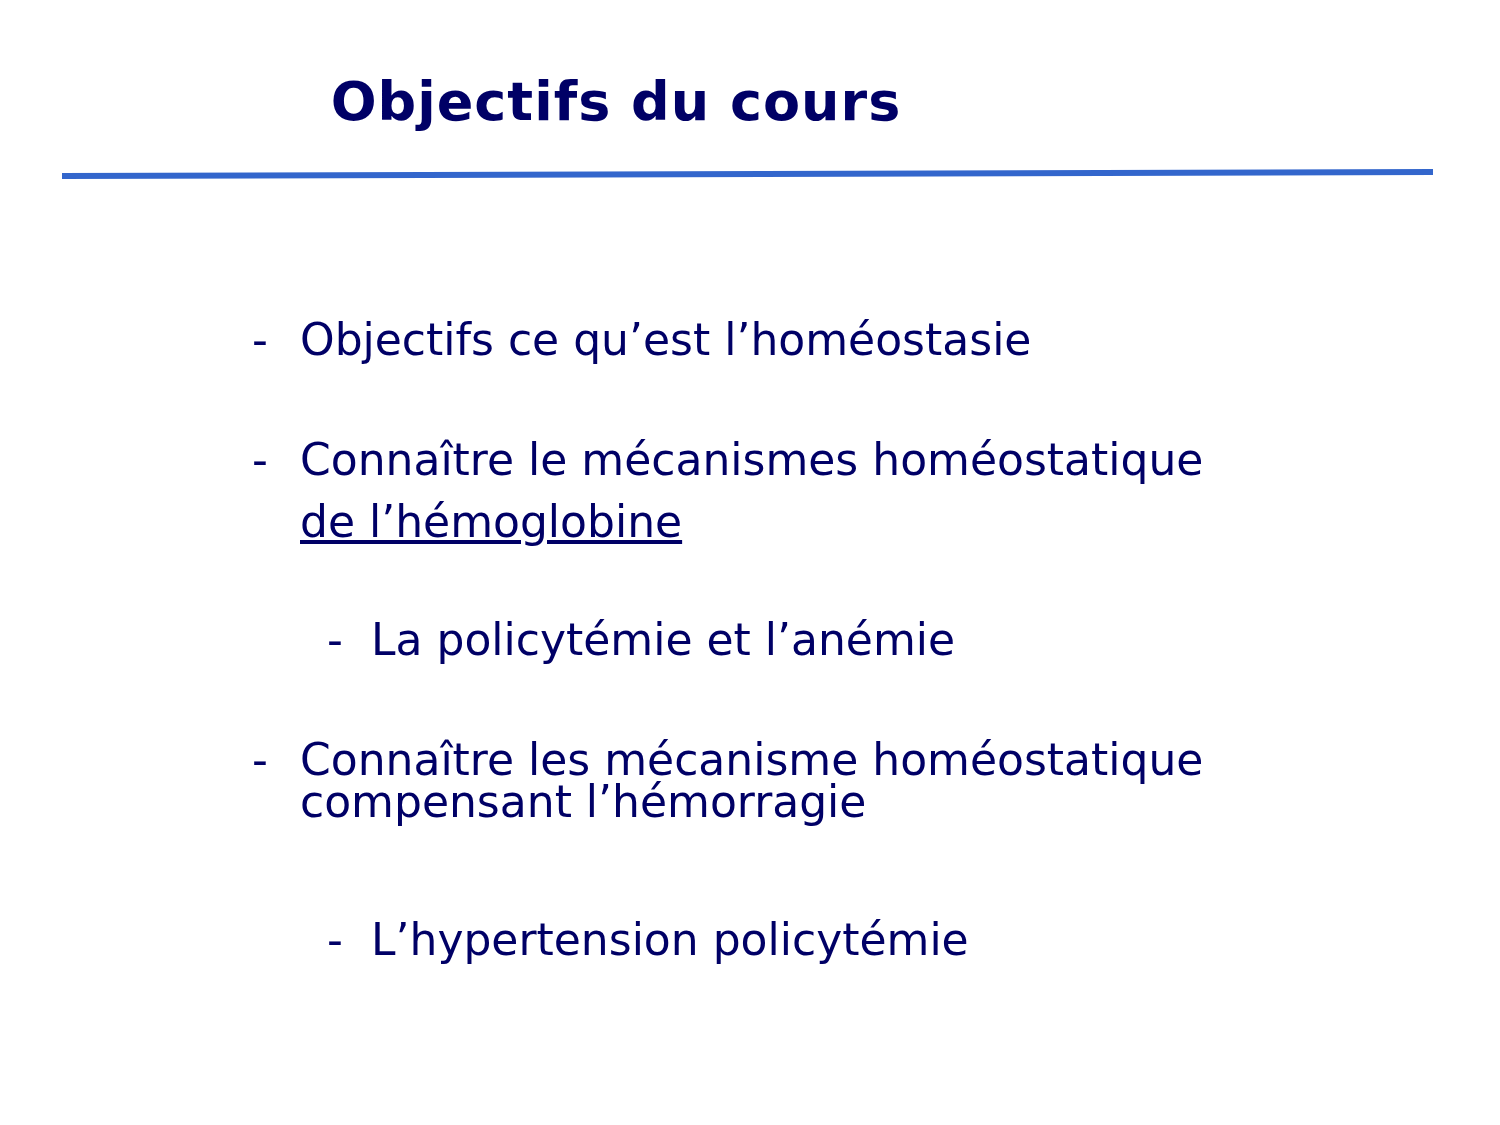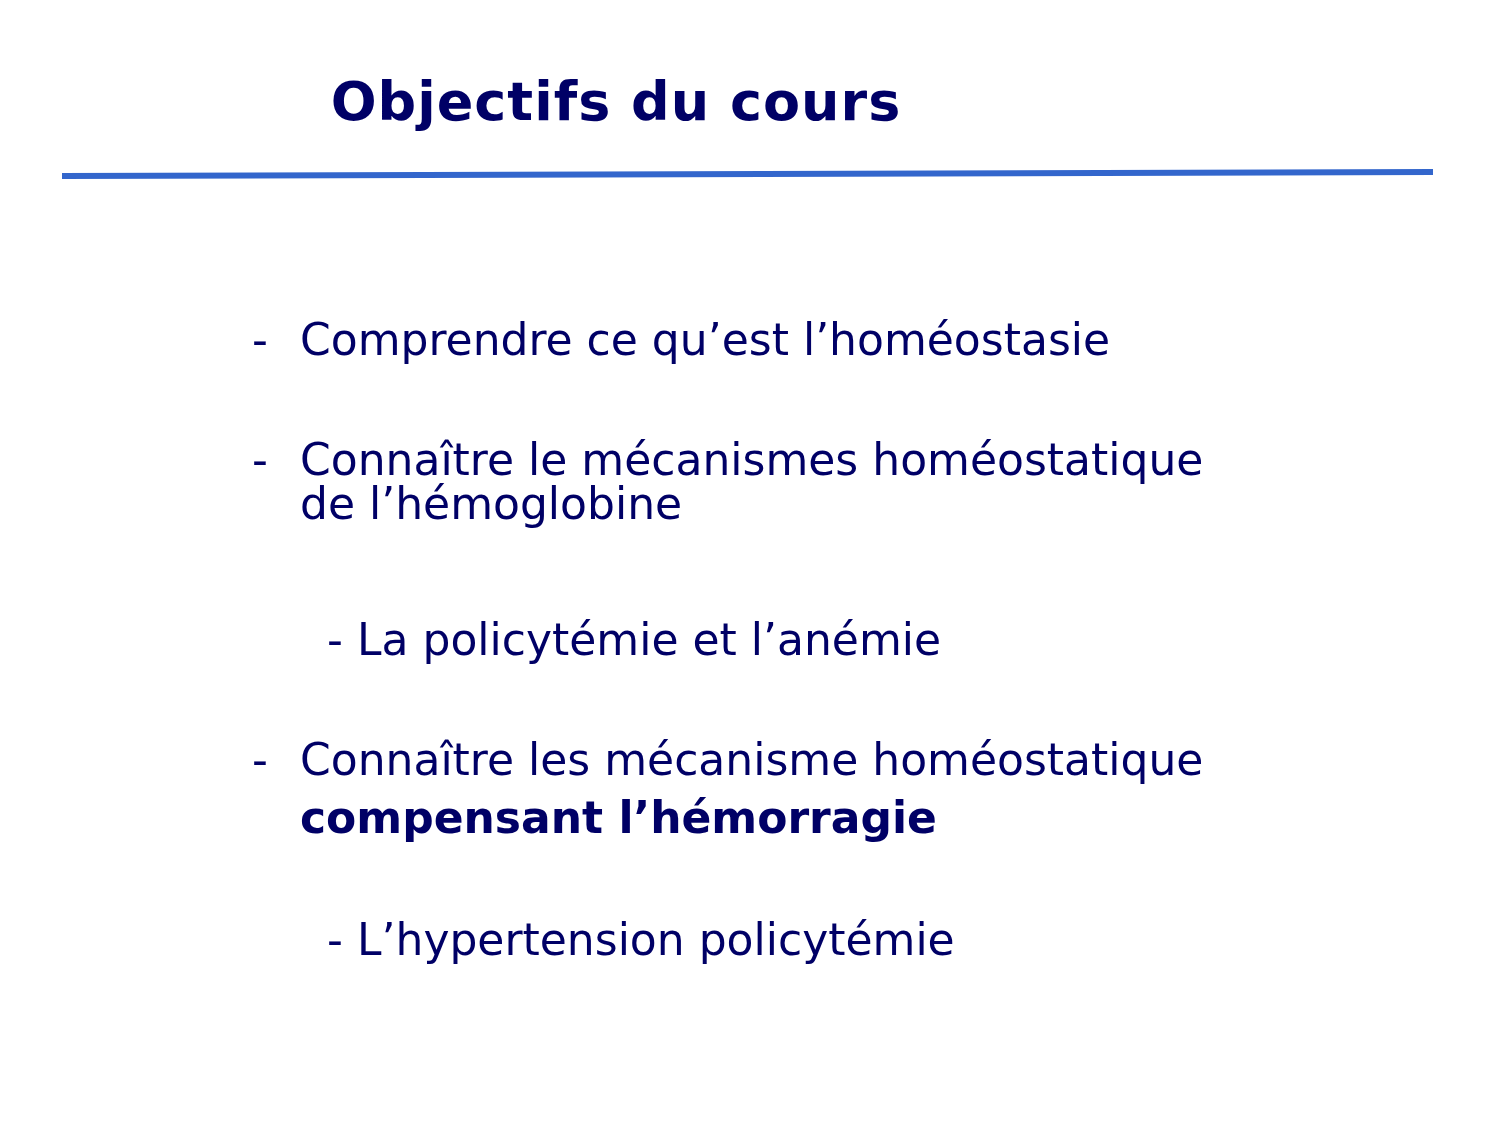--- a/index.html
+++ b/index.html
@@ -56,51 +56,51 @@
       left: 0;
       top: 0;
     }
     .item .text {
       position: absolute;
       top: 0;
     }
     .lvl1 .dash { left: 0; }
     .lvl1 .text { left: 48px; }
     .lvl2 .dash { left: 0; }
-    .lvl2 .text { left: 30px; }
+    .lvl2 .text { left: 44px; }
   </style>
 </head>
 <body>
 
 <div>
   <div class="slide-title">Objectifs du cours</div>
   <div class="title-rule"></div>
 
   <div class="bullets">
 
     <div class="item lvl1" style="left:252px; top:311px; width:1000px; height:60px;">
       <span class="dash">-</span>
-      <span class="text">Comprendre ce qu’est l’homéostasie</span>
+      <span class="text">Objectifs ce qu’est l’homéostasie</span>
     </div>
 
     <div class="item lvl1" style="left:252px; top:431px; width:1000px; height:120px;">
       <span class="dash">-</span>
       <span class="text">Connaître le mécanismes homéostatique</span>
-      <span class="text" style="top:44px;">de l’hémoglobine</span>
+      <span class="text" style="top:62px;text-decoration:underline;">de l’hémoglobine</span>
     </div>
 
     <div class="item lvl2" style="left:327px; top:611px; width:900px; height:60px;">
       <span class="dash">-</span>
       <span class="text">La policytémie et l’anémie</span>
     </div>
 
     <div class="item lvl1" style="left:252px; top:731px; width:1050px; height:120px;">
       <span class="dash">-</span>
       <span class="text">Connaître les mécanisme homéostatique</span>
-      <span class="text" style="top:58px;font-weight:bold;">compensant l’hémorragie</span>
+      <span class="text" style="top:42px;">compensant l’hémorragie</span>
     </div>
 
     <div class="item lvl2" style="left:327px; top:911px; width:900px; height:60px;">
       <span class="dash">-</span>
       <span class="text">L’hypertension policytémie</span>
     </div>
 
   </div>
 </div>
 

